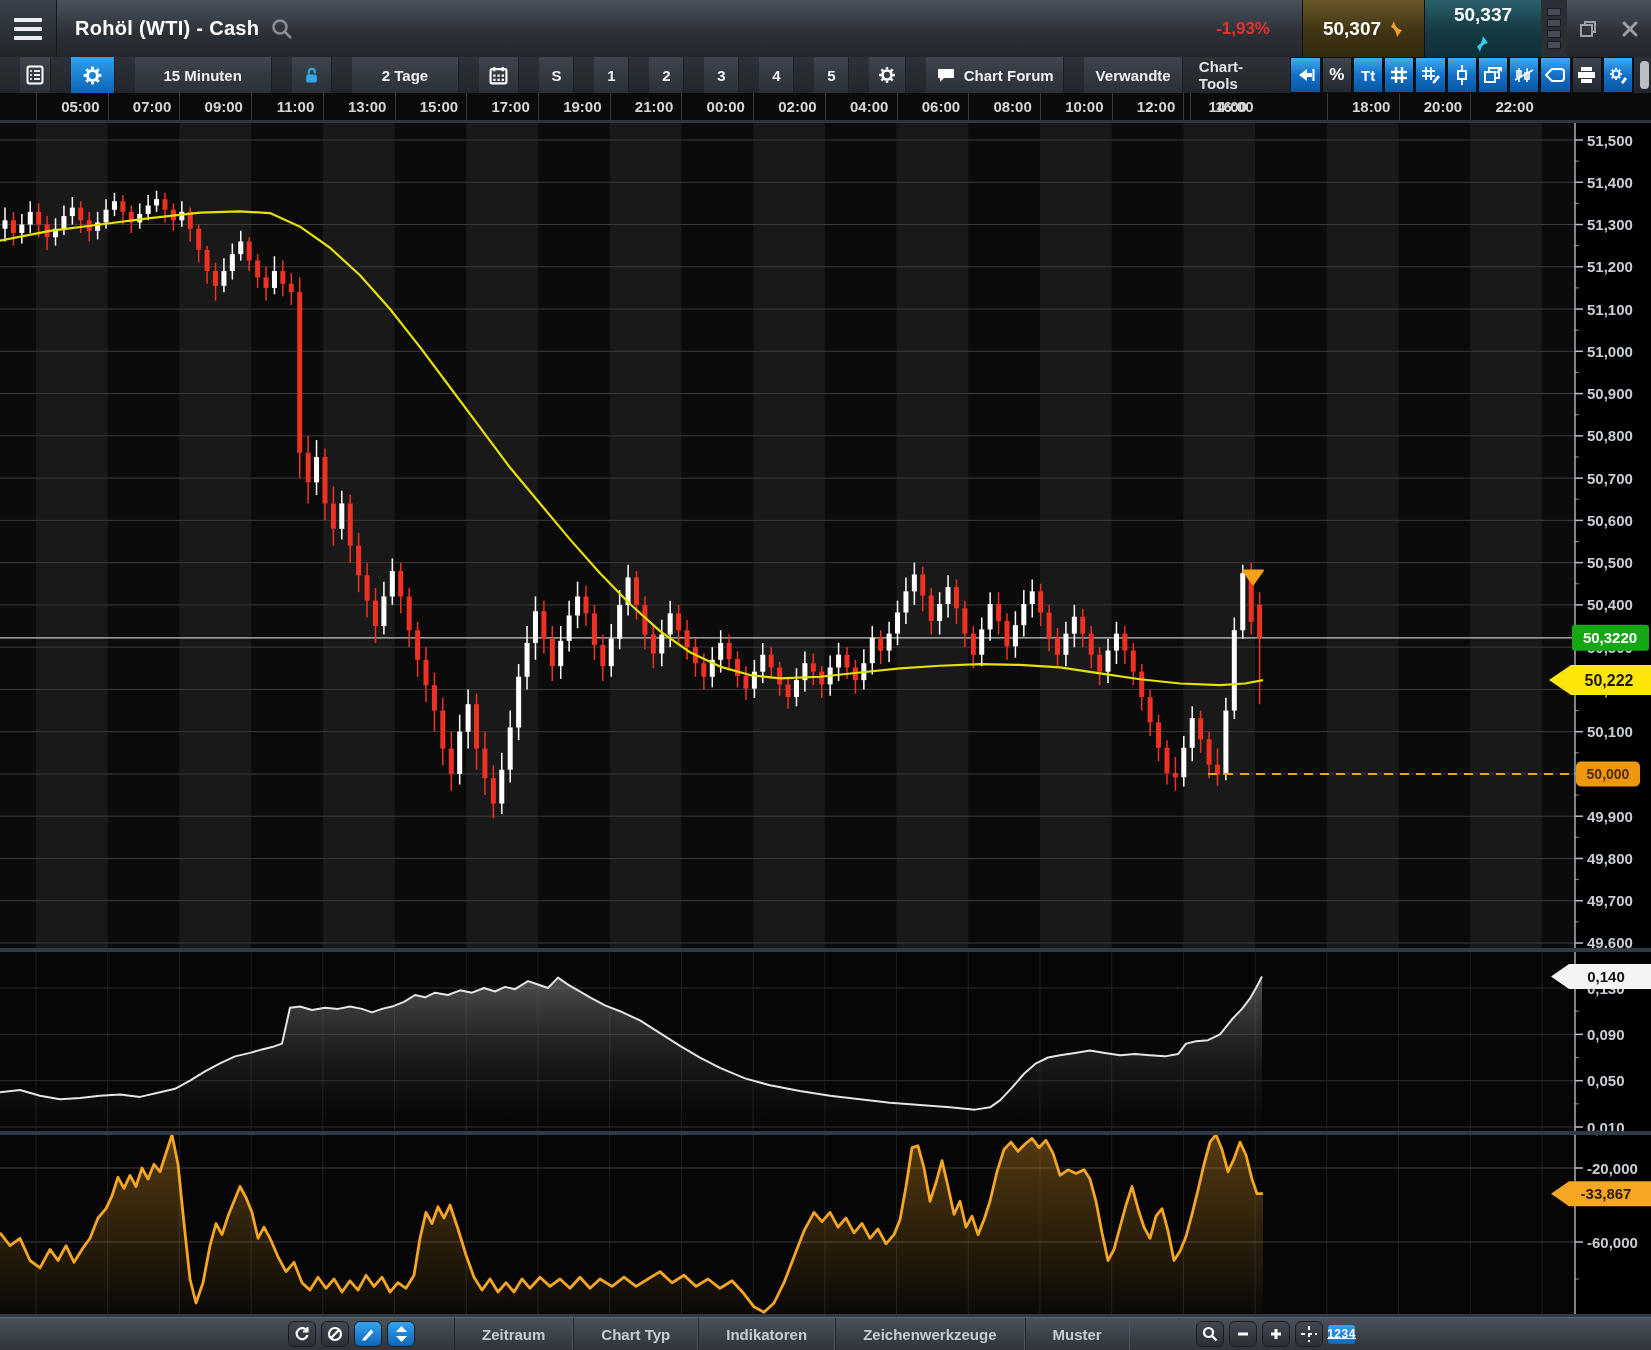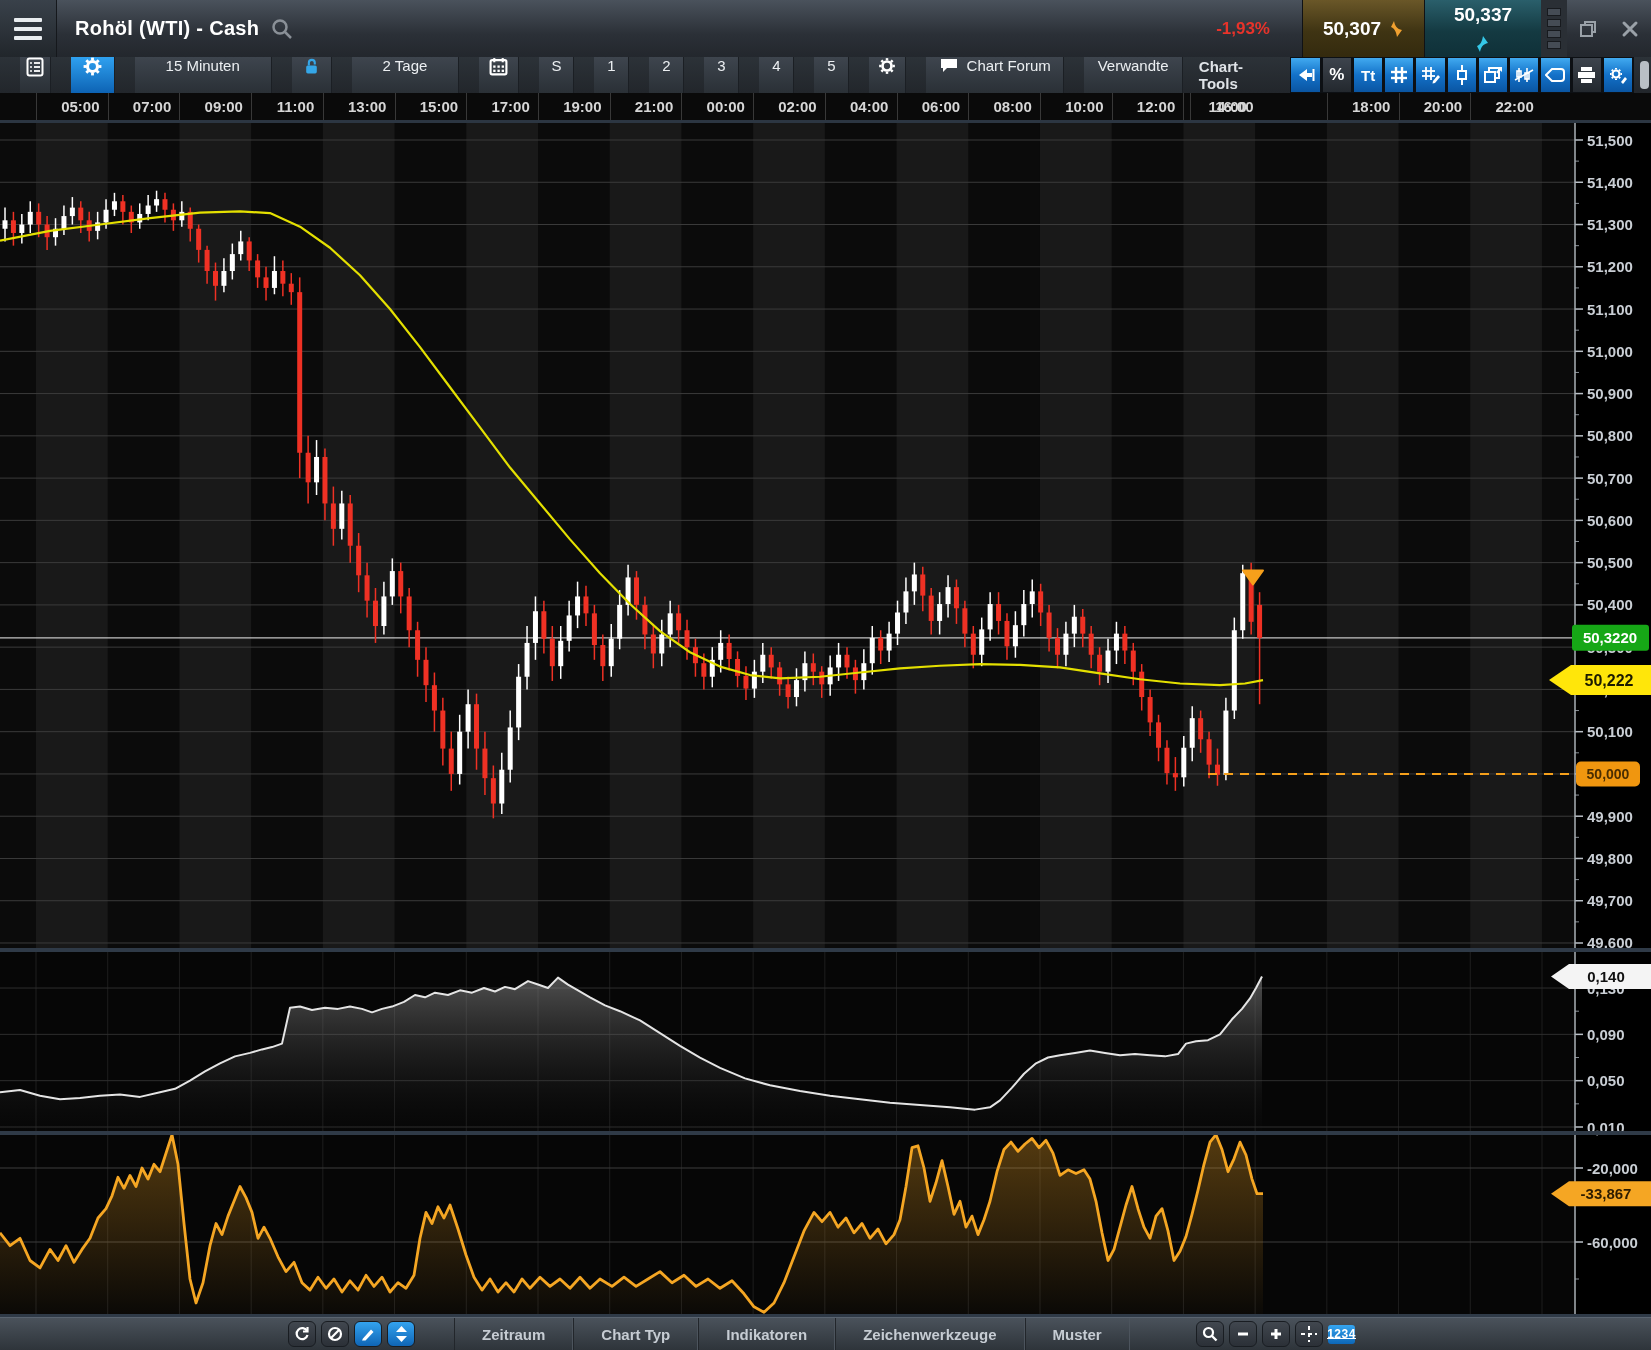--- a/index.html
+++ b/index.html
@@ -25,23 +25,23 @@
     border-left:1px solid #101215; }
   .sell { width:122px; background:linear-gradient(#6a5728,#3f3413 55%,#342a0e); }
   .buy  { width:117px; background:linear-gradient(#2a5f6b,#143a42 55%,#0f3038);flex-direction:column; }
   .grip { width:26px; height:57px; display:flex; flex-direction:column; gap:3px;
     align-items:center; justify-content:center; background:#2a2f35; cursor:grab; }
   .grip i { width:14px; height:8px; background:#454c55; border:1px solid #171a1e; }
   .winbtn { width:42px; height:57px; display:flex; align-items:center; justify-content:center; cursor:pointer; }
   
   #toolbar2 { position:absolute; top:57px; left:0; width:1651px; height:36px;
     background:linear-gradient(#2c3238,#22262b); display:flex; align-items:stretch; }
-  .tcell { display:flex; justify-content:center; gap:8px;
+  .tcell { display:flex; align-items:center; justify-content:center; gap:8px;
     border-right:1px solid #1b1f24; background:linear-gradient(#3e454e,#2a3036);
-    color:#eceff2; font-size:15px; font-weight:normal; cursor:pointer;margin-left:20px; }
+    color:#eceff2; font-size:15px; font-weight:bold; cursor:pointer;margin-left:20px; }
   .tcell.blue { background:linear-gradient(#2fa1f0,#0d63b4); }
   .tlabel { display:flex; align-items:center; color:#dfe3e7; font-size:15px;
     font-weight:bold; padding:0 16px; }
   .tool { width:34px; display:flex; align-items:center; justify-content:center;
     border:1px solid #0d1014; border-right-width:2px; cursor:pointer;
     background:linear-gradient(#41aaf0 0%,#1371c8 50%,#0a55a2 100%); }
   .tool.dark { background:linear-gradient(#3d444d,#23282e); }
   .gap { flex:1; background:linear-gradient(#282d33,#1f2periods428); }
   .scrollstub { width:9px; height:28px; background:#b9bfc5; border-radius:4px;
     align-self:center; margin:0 2px 0 6px; }

